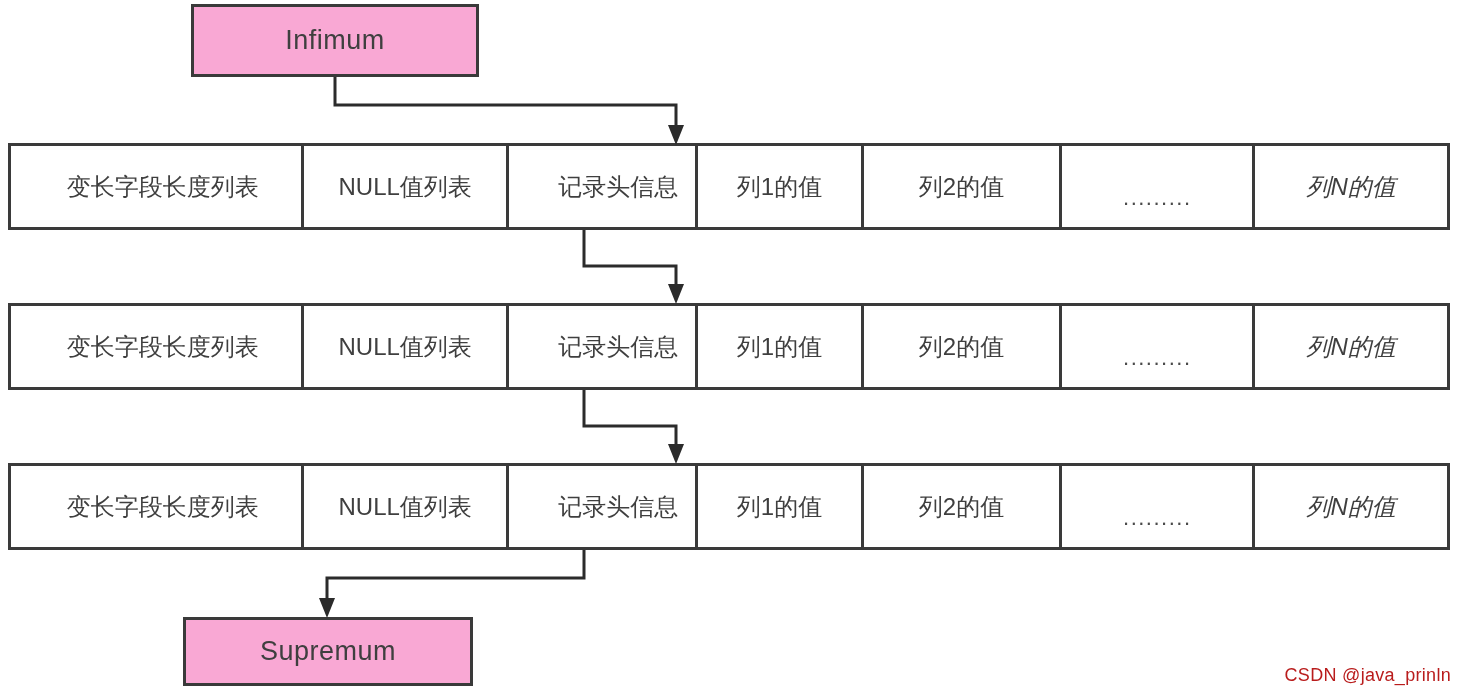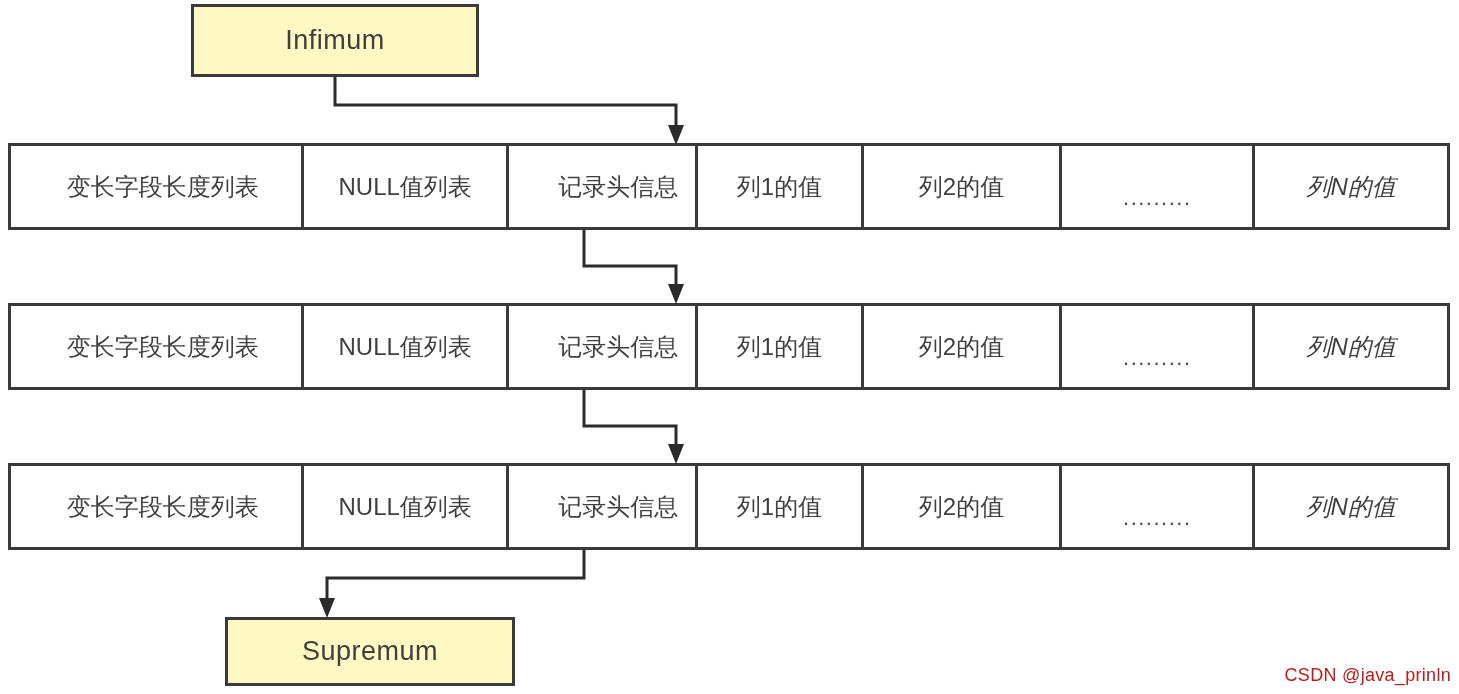--- a/index.html
+++ b/index.html
@@ -16,21 +16,21 @@
     height: 694px;
     background: #ffffff;
     overflow: hidden;
   }
 
   
   .term-box {
     position: absolute;
     box-sizing: border-box;
     border: 3px solid #3a3a3a;
-    background: #fef9c3;
+    background: #f9a8d4;
     display: flex;
     align-items: center;
     justify-content: center;
   }
   .term-box .term-label {
     font-size: 27px;
     color: #3f3f3f;
     letter-spacing: 0.5px;
     line-height: 1;
   }
@@ -38,21 +38,20 @@
     left: 191px;
     top: 4px;
     width: 288px;
     height: 73px;
   }
   #supremum-box {
     left: 183px;
     top: 617px;
     width: 290px;
     height: 69px;
-    margin-left: 42px;
   }
 
   
   .record-row {
     position: absolute;
     left: 8px;
     width: 1442px;
     height: 87px;
     box-sizing: border-box;
     border: 3px solid #3a3a3a;

